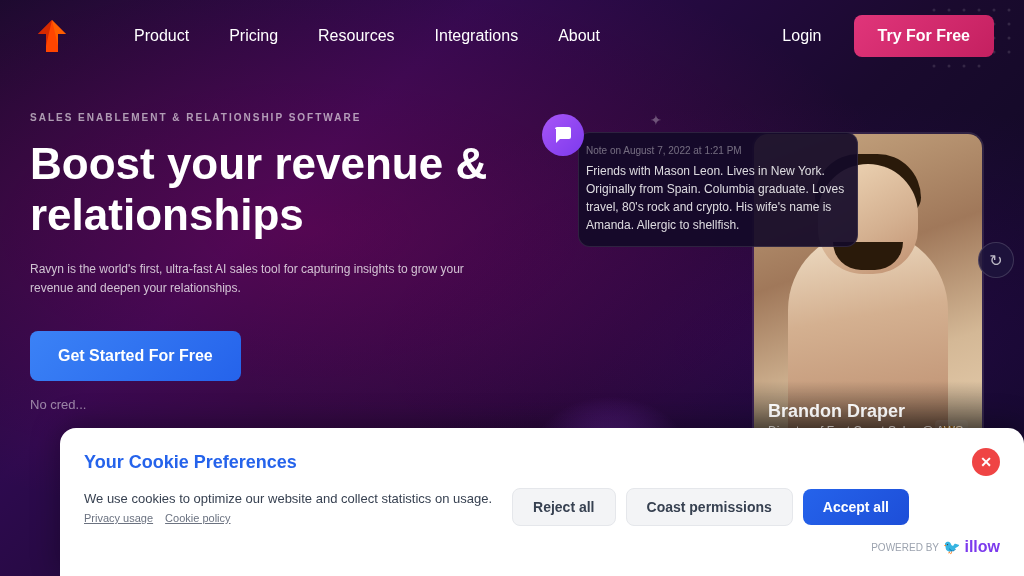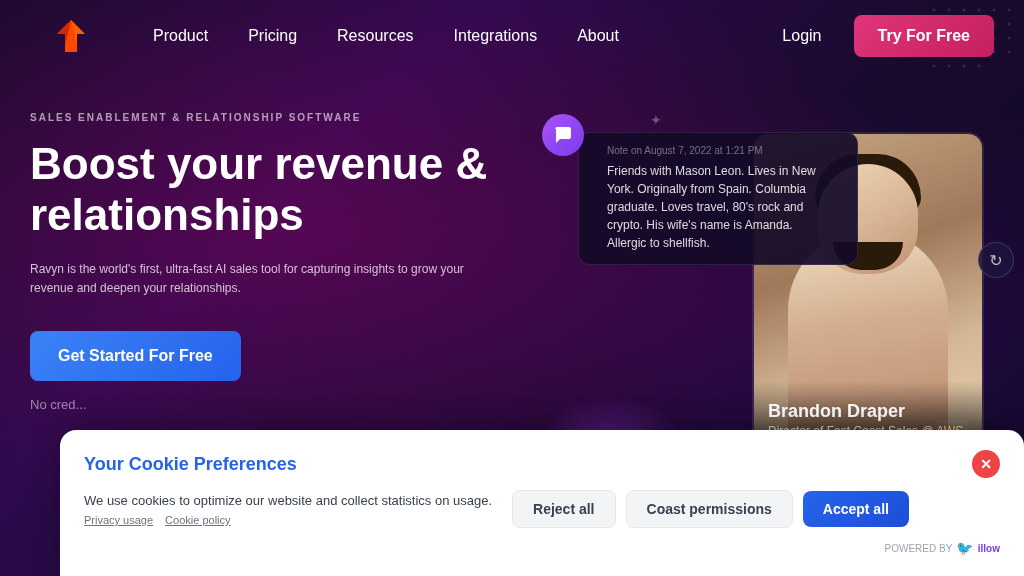--- a/index.html
+++ b/index.html
@@ -29,21 +29,20 @@
 
     
     nav {
       position: relative;
       z-index: 10;
       display: flex;
       align-items: center;
       padding: 0 30px;
       height: 72px;
       gap: 0;
-      margin-left: 19px;
     }
     .nav-logo {
       display: flex;
       align-items: center;
       margin-right: 40px;
     }
     .logo-icon {
       width: 44px;
       height: 44px;
     }
@@ -165,21 +164,21 @@
       justify-content: center;
       position: absolute;
       top: -8px;
       left: -8px;
       z-index: 21;
     }
     .chat-card {
       background: rgba(20, 10, 40, 0.92);
       border: 1px solid rgba(255,255,255,0.1);
       border-radius: 12px;
-      padding: 12px 28px;
+      padding: 12px 7px;
       max-width: 280px;
       margin-left: 28px;
       margin-top: 10px;
     }
     .chat-meta {
       color: rgba(255,255,255,0.4);
       font-size: 10px;
       margin-bottom: 6px;
     }
     .chat-text {
@@ -435,21 +434,21 @@
       display: flex;
       align-items: center;
       justify-content: flex-end;
       gap: 4px;
       font-size: 10px;
       color: #9ca3af;
     }
     .illow-logo {
       color: #7c3aed;
       font-weight: 700;
-      font-size: 10px;
+      font-size: 16px;
     }
     .illow-bird {
       color: #7c3aed;
       font-size: 14px;
     }
   </style>
 </head>
 <body>
 
 <div class="bg"></div>

